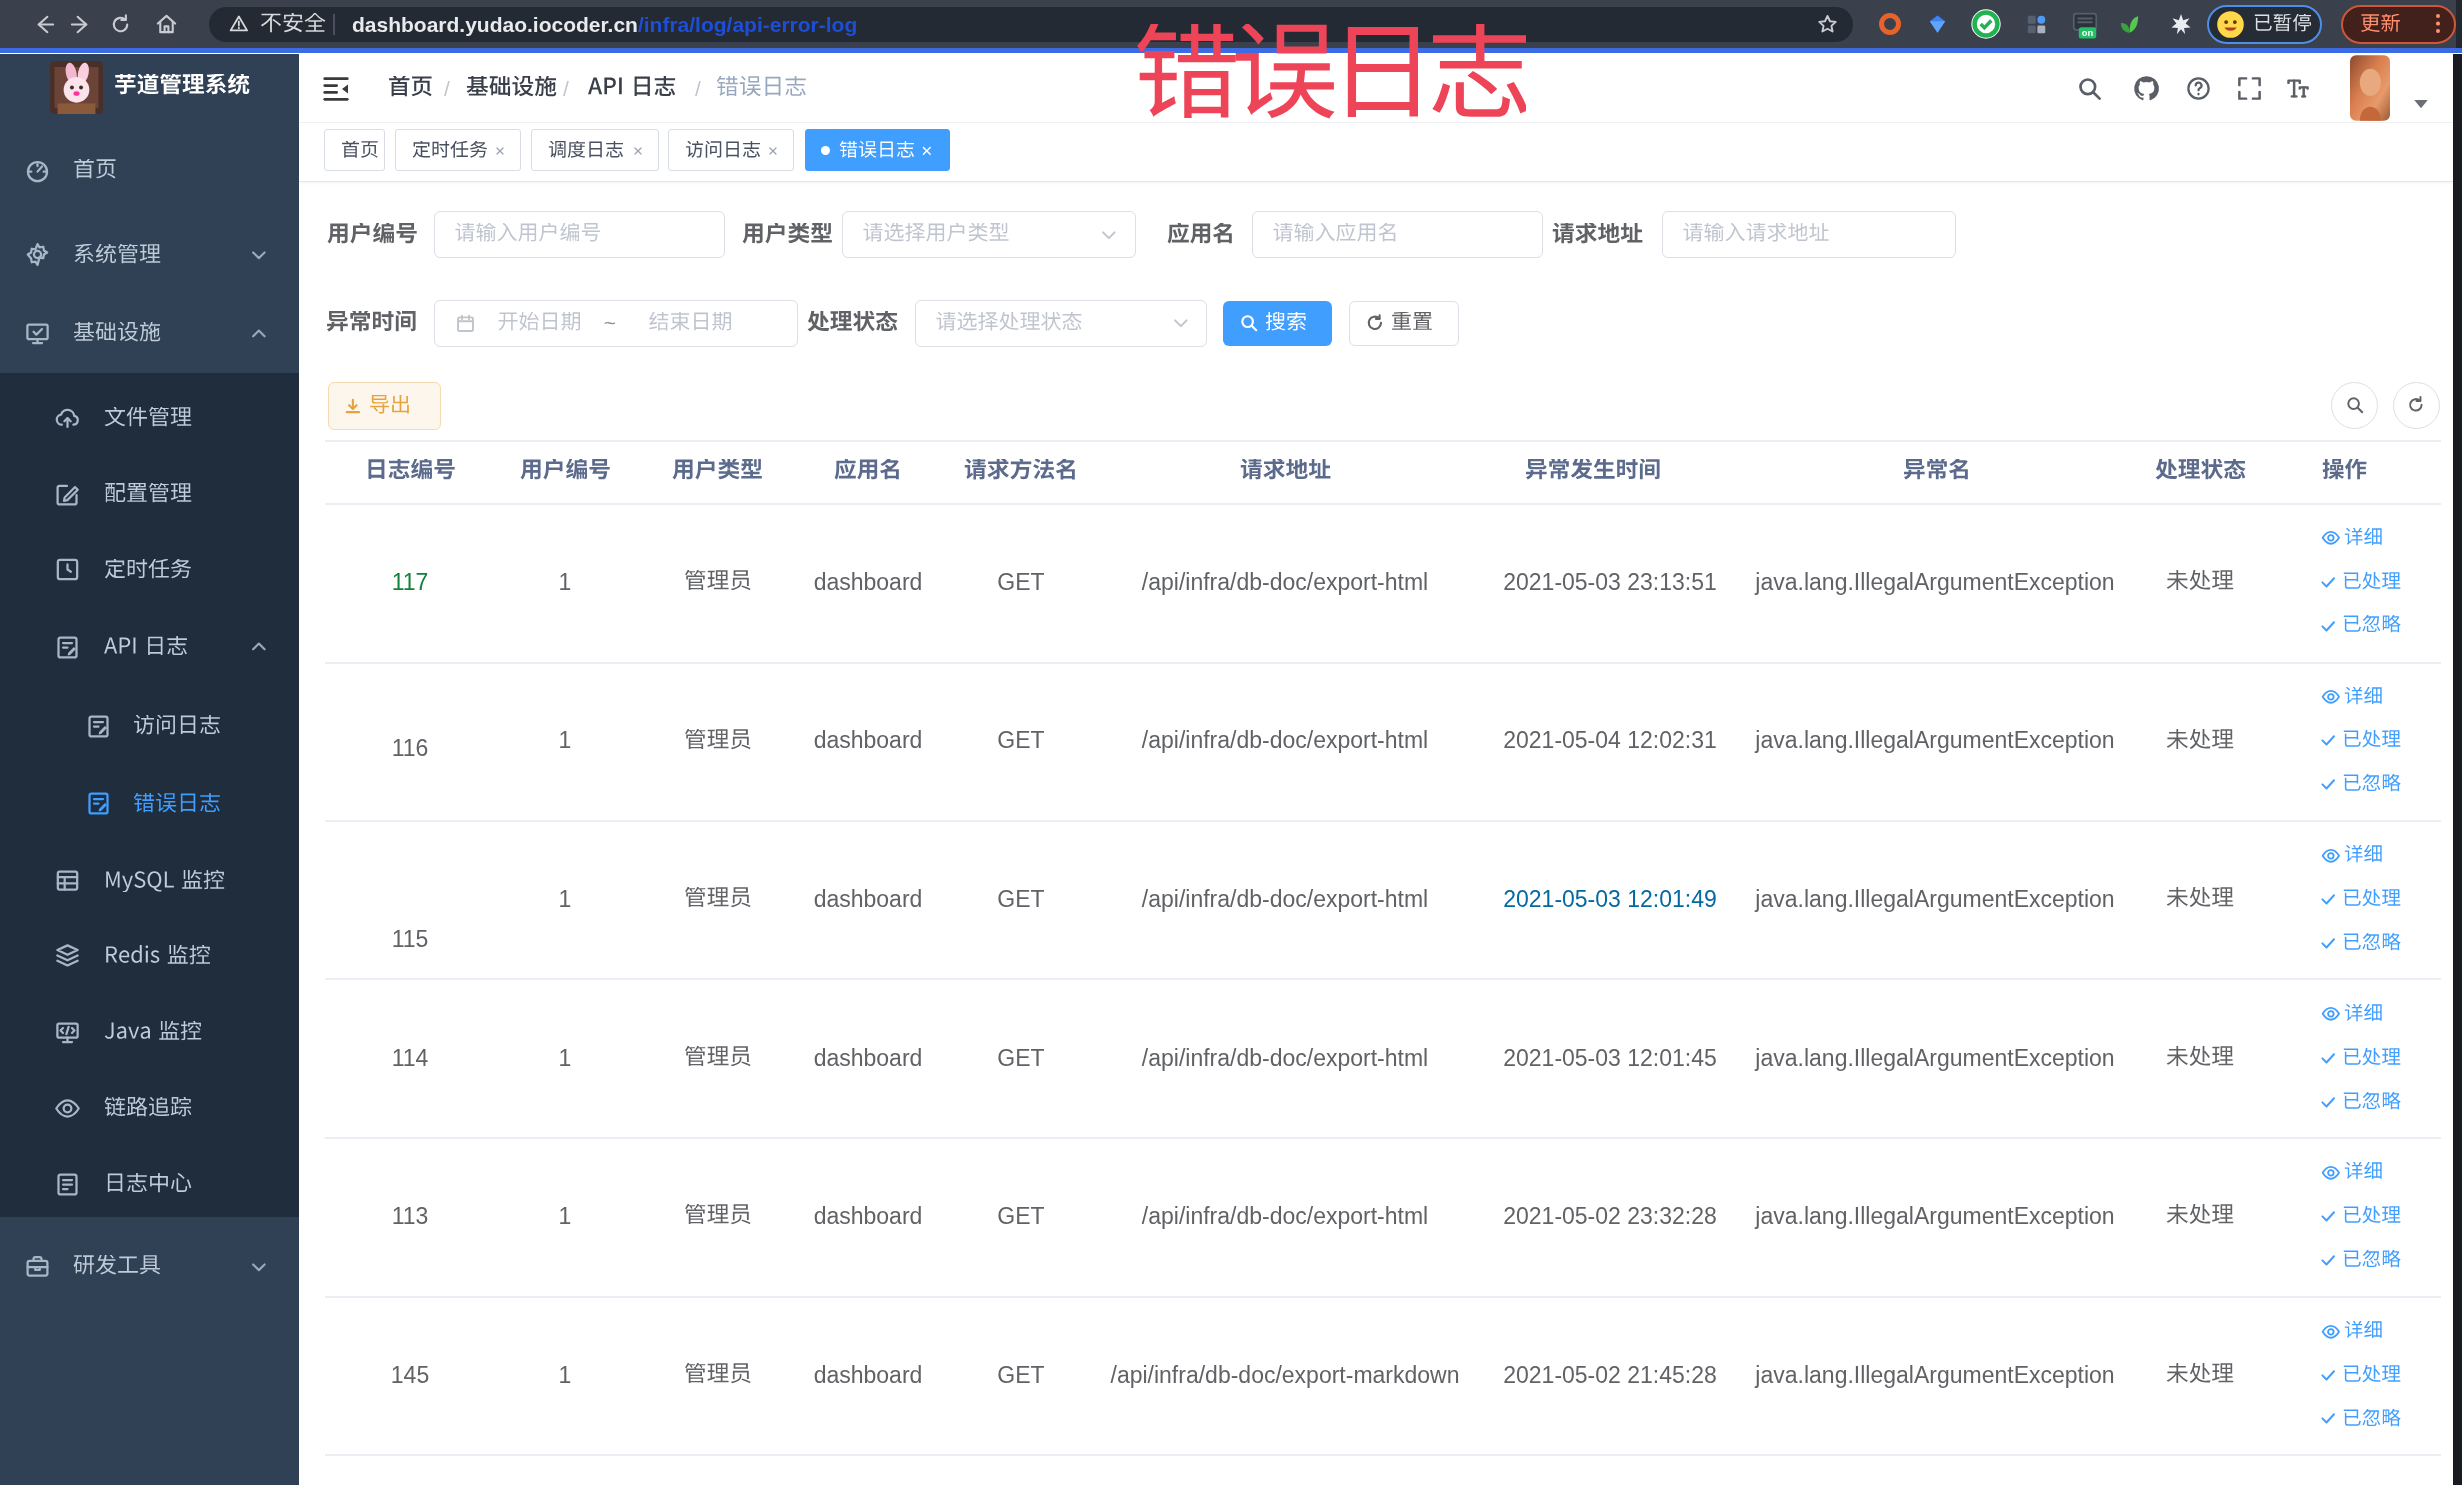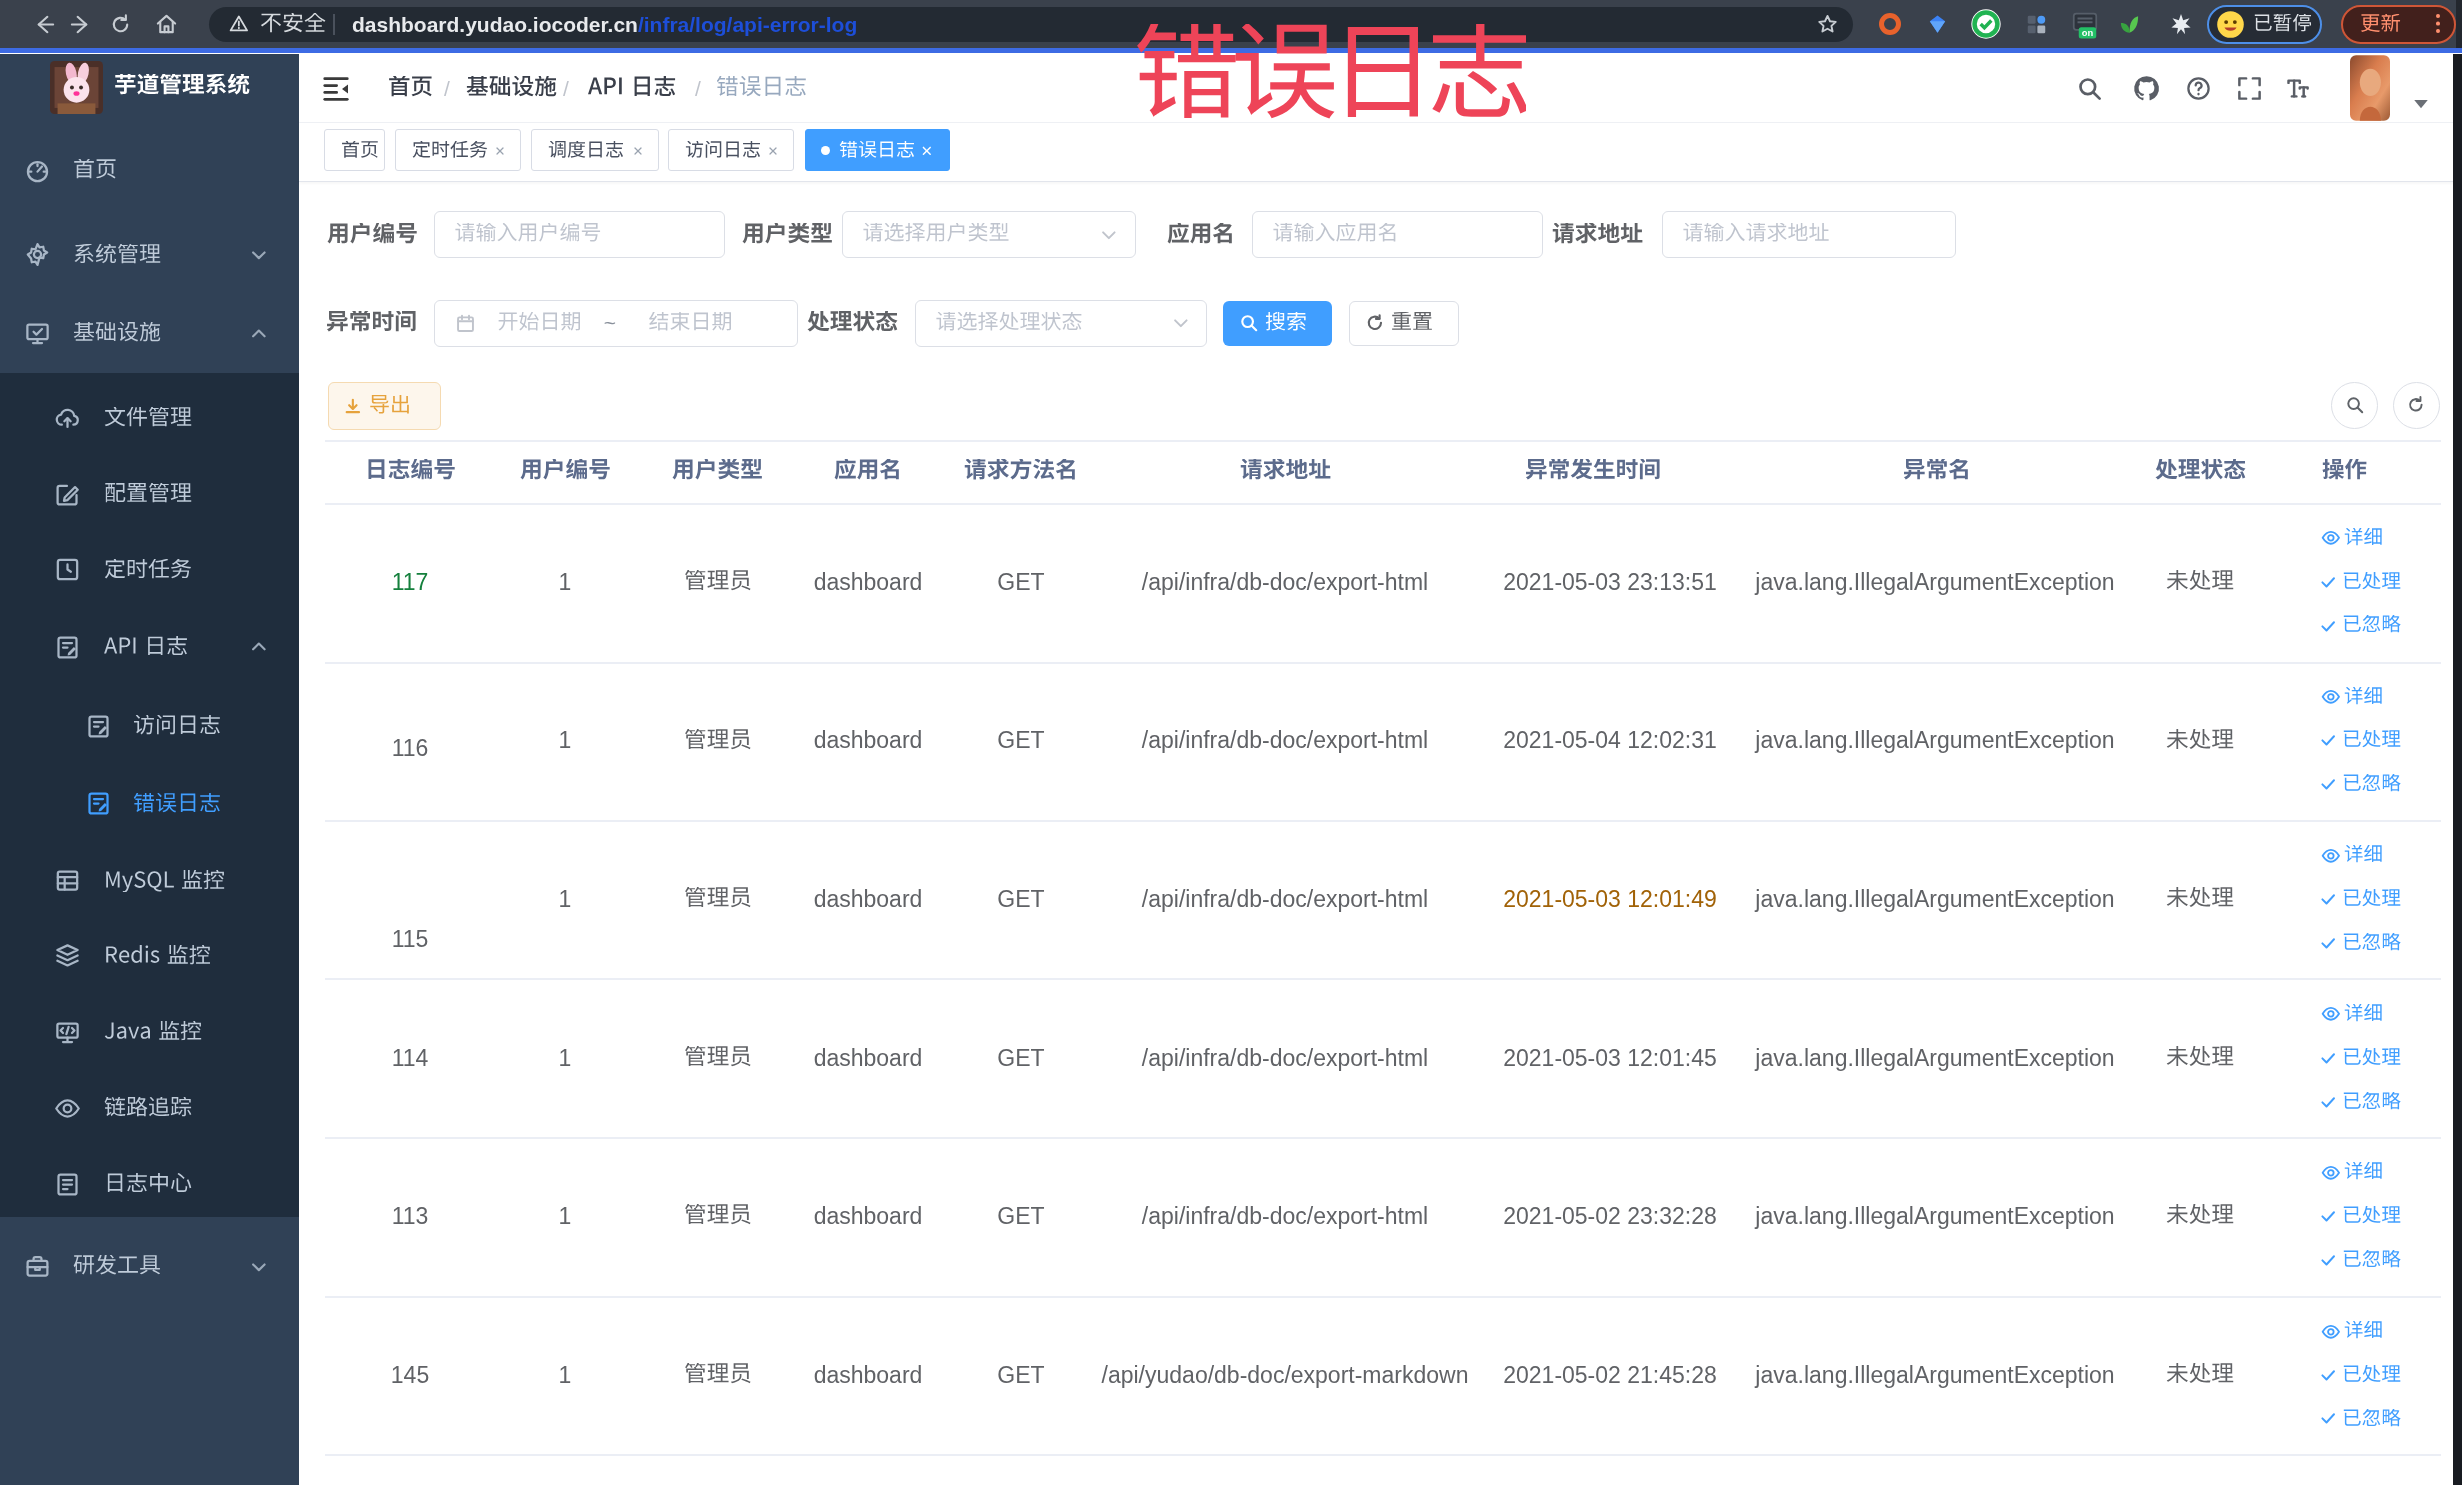--- a/index.html
+++ b/index.html
@@ -600,21 +600,21 @@
   </svg>
 <div class="a" style="left:325px;top:978px;width:2116px;height:1.5px;background:#ebeef5"></div>
 <div class="a" style="left:410px;top:899px;transform:translate(-50%,-50%);font:400 23px 'Liberation Sans',sans-serif;color:#606266;white-space:nowrap;margin-top:40px;">115</div>
 <div class="a" style="left:565px;top:899px;transform:translate(-50%,-50%);font:400 23px 'Liberation Sans',sans-serif;color:#606266;white-space:nowrap;">1</div>
 <svg class="z" style="left:684px;top:887px" width="68" height="23" viewBox="0 -24.0 90 30.0">
     <use href="#zhc_admin" fill="#606266"></use>
   </svg>
 <div class="a" style="left:868px;top:899px;transform:translate(-50%,-50%);font:400 23px 'Liberation Sans',sans-serif;color:#606266;white-space:nowrap;">dashboard</div>
 <div class="a" style="left:1021px;top:899px;transform:translate(-50%,-50%);font:400 23px 'Liberation Sans',sans-serif;color:#606266;white-space:nowrap;">GET</div>
 <div class="a" style="left:1285px;top:899px;transform:translate(-50%,-50%);font:400 23px 'Liberation Sans',sans-serif;color:#606266;white-space:nowrap;">/api/infra/db-doc/export-html</div>
-<div class="a" style="left:1610px;top:899px;transform:translate(-50%,-50%);font:400 23px 'Liberation Sans',sans-serif;color:#a16207;white-space:nowrap;">2021-05-03 12:01:49</div>
+<div class="a" style="left:1610px;top:899px;transform:translate(-50%,-50%);font:400 23px 'Liberation Sans',sans-serif;color:#0369a1;white-space:nowrap;">2021-05-03 12:01:49</div>
 <div class="a" style="left:1935px;top:899px;transform:translate(-50%,-50%);font:400 23px 'Liberation Sans',sans-serif;color:#606266;white-space:nowrap;">java.lang.IllegalArgumentException</div>
 <svg class="z" style="left:2166px;top:887px" width="68" height="23" viewBox="0 -24.0 90 30.0">
     <use href="#zhc_pending" fill="#606266"></use>
   </svg>
 <svg class="z" style="left:2321px;top:846px;" width="19.7" height="19.7" viewBox="0 0 24 24" fill="none" stroke="#409eff" stroke-width="2.2" stroke-linecap="round" stroke-linejoin="round">
     <path d="M2 12 C5.5 6.5 9 4.8 12 4.8 s6.5 1.7 10 7.2 c-3.5 5.5-7 7.2-10 7.2 s-6.5-1.7-10-7.2Z"></path>
     <circle cx="12" cy="12" r="3.4"></circle>
   </svg>
 <svg class="z" style="left:2344px;top:845px" width="39" height="19.7" viewBox="0 -20.8 52 26.0">
     <use href="#zhc_detail" fill="#409eff"></use>
@@ -698,21 +698,21 @@
     <use href="#zhc_ignore" fill="#409eff"></use>
   </svg>
 <div class="a" style="left:325px;top:1454px;width:2116px;height:1.5px;background:#ebeef5"></div>
 <div class="a" style="left:410px;top:1375px;transform:translate(-50%,-50%);font:400 23px 'Liberation Sans',sans-serif;color:#606266;white-space:nowrap;">145</div>
 <div class="a" style="left:565px;top:1375px;transform:translate(-50%,-50%);font:400 23px 'Liberation Sans',sans-serif;color:#606266;white-space:nowrap;">1</div>
 <svg class="z" style="left:684px;top:1363px" width="68" height="23" viewBox="0 -24.0 90 30.0">
     <use href="#zhc_admin" fill="#606266"></use>
   </svg>
 <div class="a" style="left:868px;top:1375px;transform:translate(-50%,-50%);font:400 23px 'Liberation Sans',sans-serif;color:#606266;white-space:nowrap;">dashboard</div>
 <div class="a" style="left:1021px;top:1375px;transform:translate(-50%,-50%);font:400 23px 'Liberation Sans',sans-serif;color:#606266;white-space:nowrap;">GET</div>
-<div class="a" style="left:1285px;top:1375px;transform:translate(-50%,-50%);font:400 23px 'Liberation Sans',sans-serif;color:#606266;white-space:nowrap;">/api/yudao/db-doc/export-markdown</div>
+<div class="a" style="left:1285px;top:1375px;transform:translate(-50%,-50%);font:400 23px 'Liberation Sans',sans-serif;color:#606266;white-space:nowrap;">/api/infra/db-doc/export-markdown</div>
 <div class="a" style="left:1610px;top:1375px;transform:translate(-50%,-50%);font:400 23px 'Liberation Sans',sans-serif;color:#606266;white-space:nowrap;">2021-05-02 21:45:28</div>
 <div class="a" style="left:1935px;top:1375px;transform:translate(-50%,-50%);font:400 23px 'Liberation Sans',sans-serif;color:#606266;white-space:nowrap;">java.lang.IllegalArgumentException</div>
 <svg class="z" style="left:2166px;top:1363px" width="68" height="23" viewBox="0 -24.0 90 30.0">
     <use href="#zhc_pending" fill="#606266"></use>
   </svg>
 <svg class="z" style="left:2321px;top:1322px;" width="19.7" height="19.7" viewBox="0 0 24 24" fill="none" stroke="#409eff" stroke-width="2.2" stroke-linecap="round" stroke-linejoin="round">
     <path d="M2 12 C5.5 6.5 9 4.8 12 4.8 s6.5 1.7 10 7.2 c-3.5 5.5-7 7.2-10 7.2 s-6.5-1.7-10-7.2Z"></path>
     <circle cx="12" cy="12" r="3.4"></circle>
   </svg>
 <svg class="z" style="left:2344px;top:1321px" width="39" height="19.7" viewBox="0 -20.8 52 26.0">

